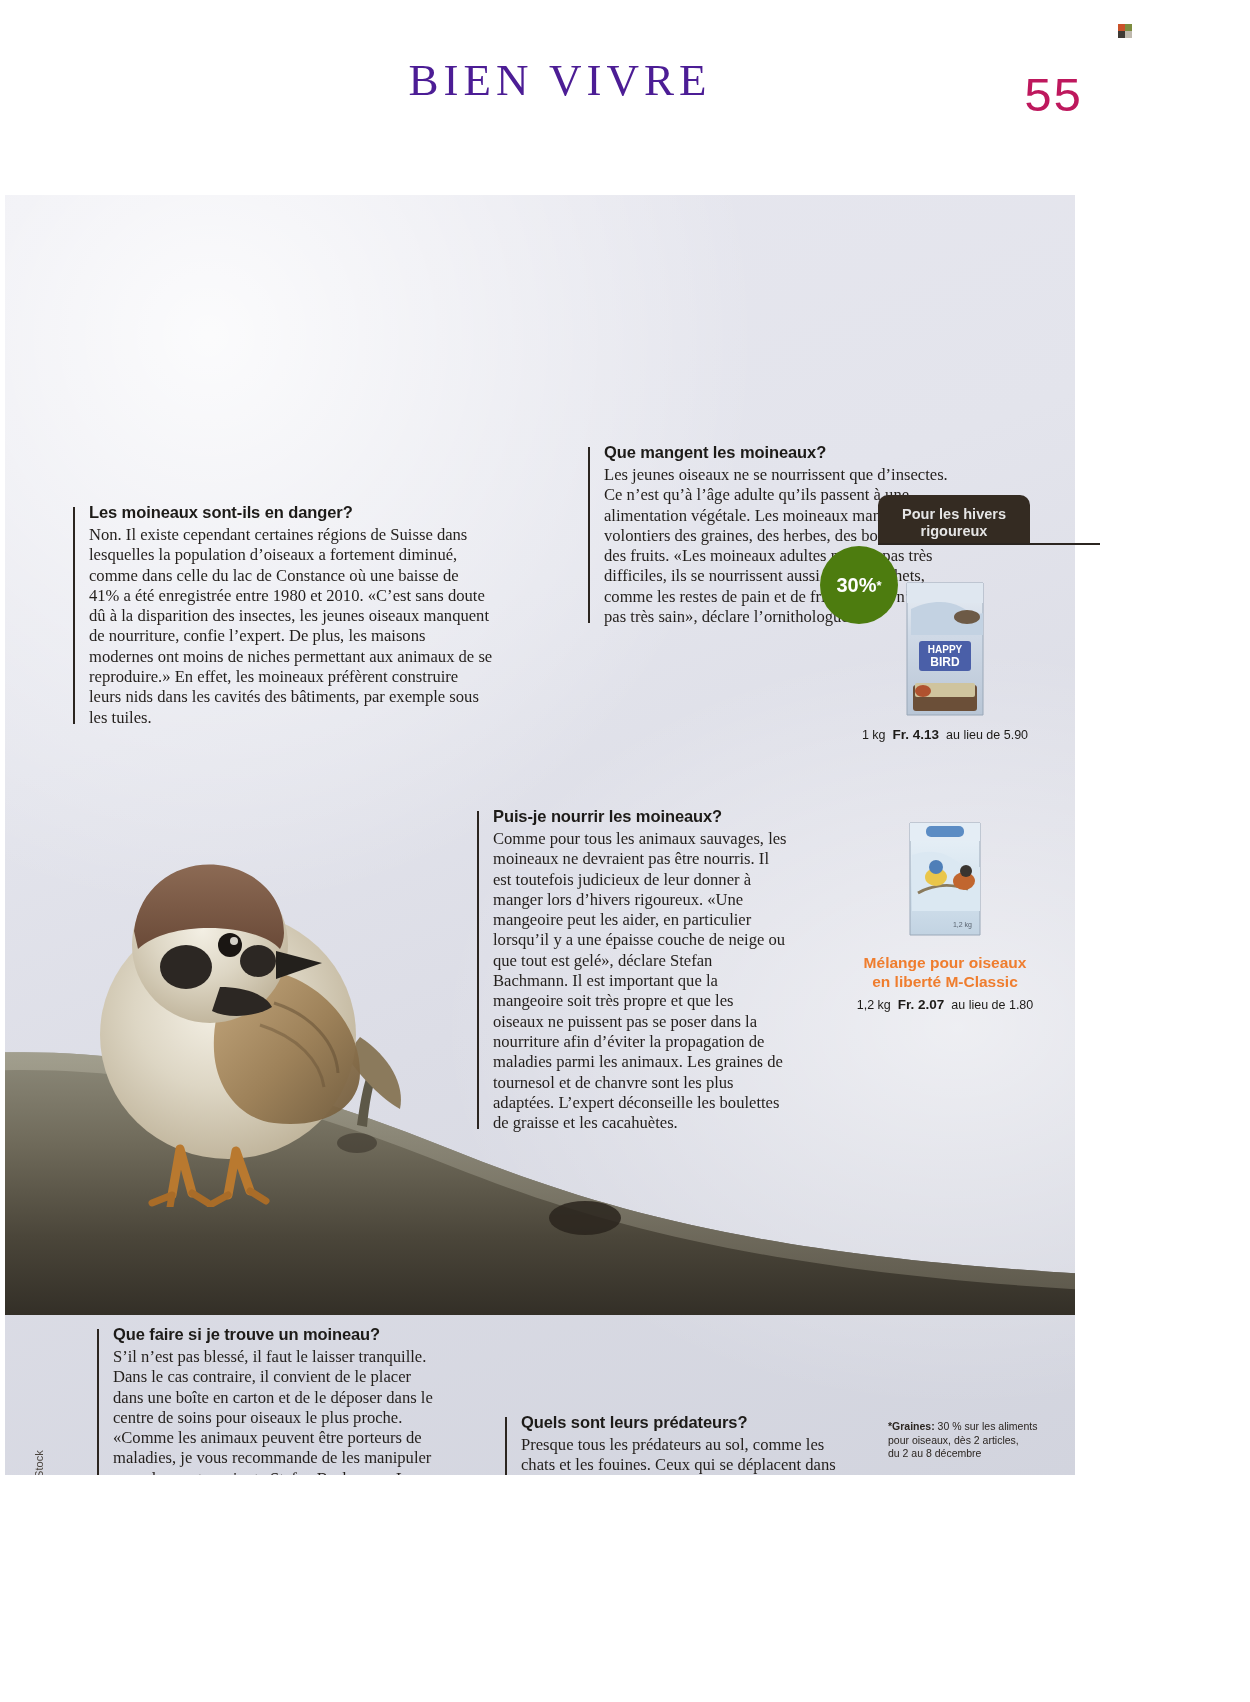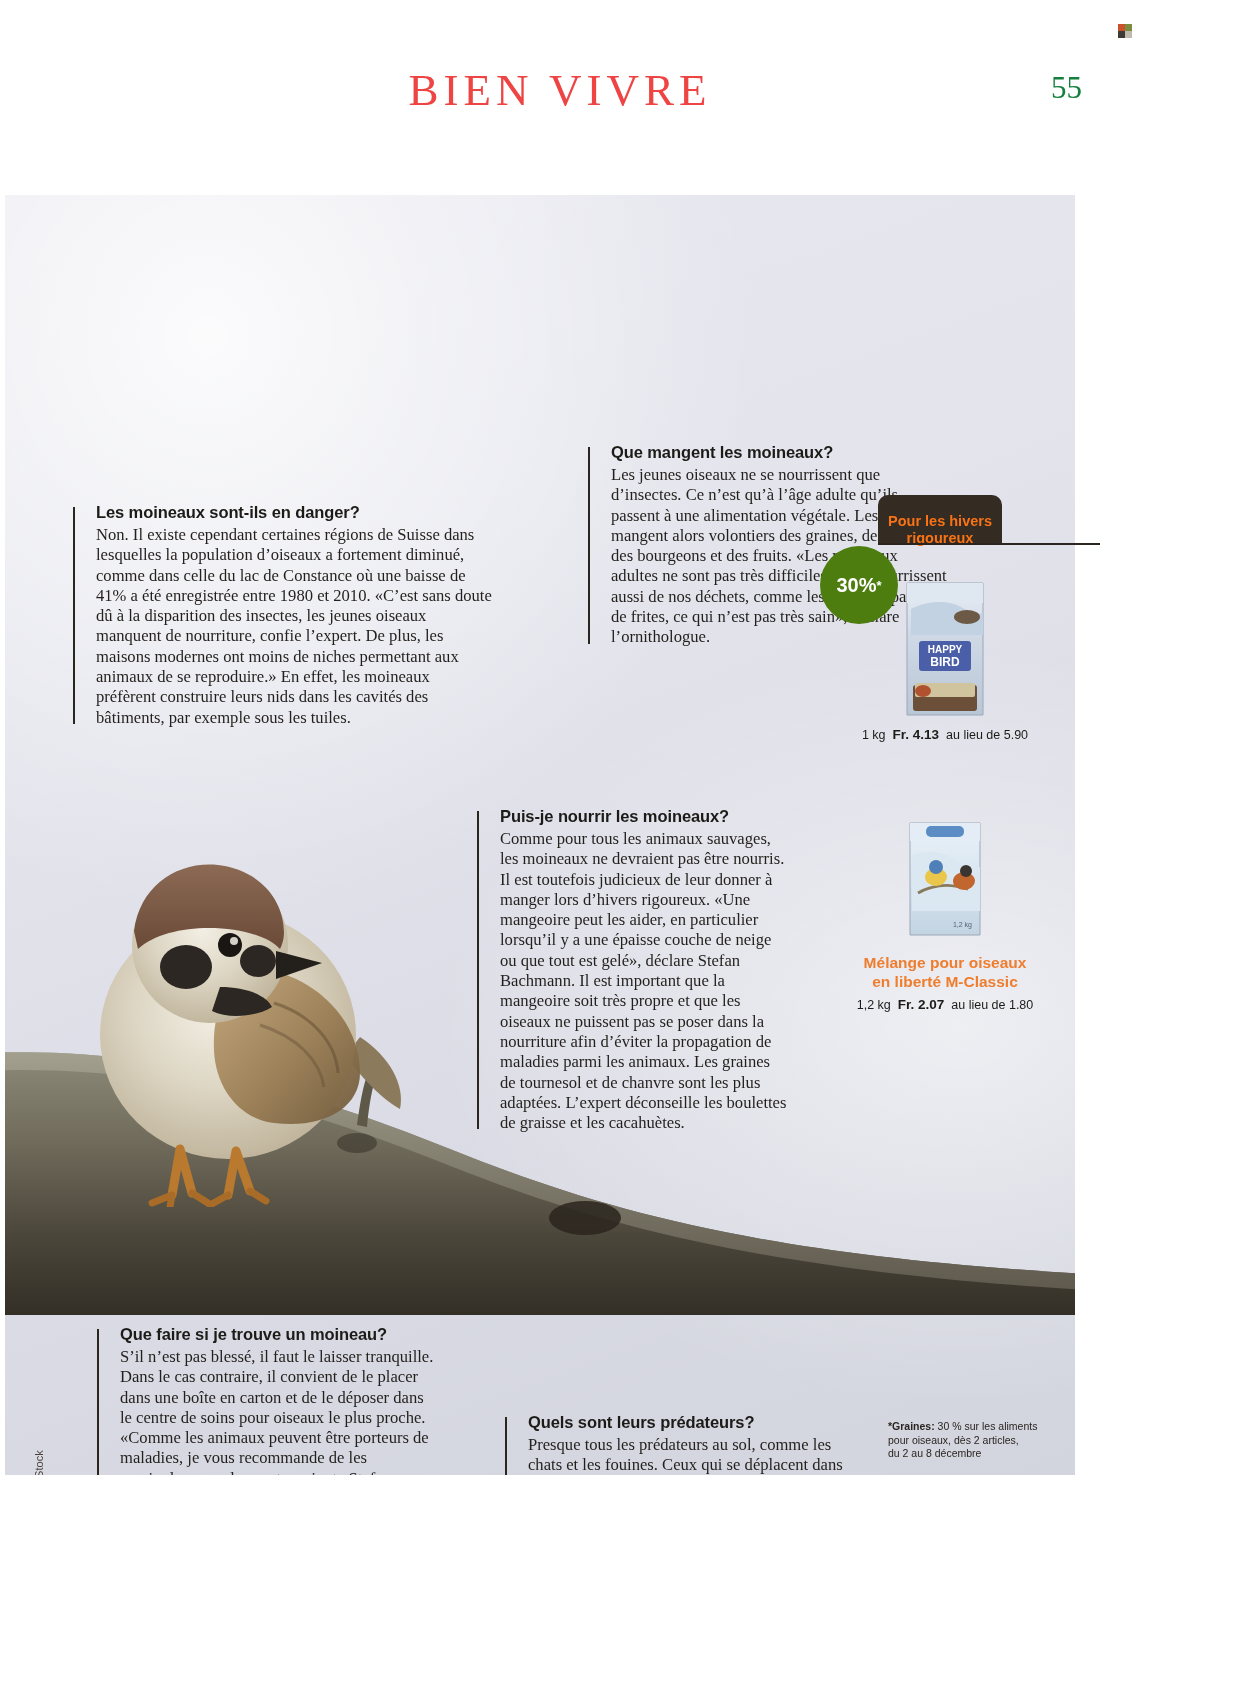--- a/index.html
+++ b/index.html
@@ -10,43 +10,43 @@
     overflow: hidden;
   }
   .page { position: relative; width: 1250px; height: 1702px; background: #fff; }
 
   
   .masthead {
     position: absolute; left: 0; top: 0; width: 1250px; height: 195px;
     background: #ffffff;
   }
   .kicker {
-    position: absolute; left: 0; top: 64px; width: 1120px;
+    position: absolute; left: 0; top: 54px; width: 1120px;
     text-align: center;
     font-family: "Liberation Serif", serif;
-    font-size: 45px; letter-spacing: 5px; color: #ef4444;
+    font-size: 45px; letter-spacing: 5px; color: #4c1d95;
     font-weight: 400;
   }
   .pill {
     position: absolute; left: 0; top: 126px; width: 1120px;
     text-align: center;
   }
   .pill span {
     display: inline-block;
     border: 1.3px solid #5a5149; border-radius: 20px;
     padding: 6px 28px 7px 28px;
     font-family: "Liberation Sans", sans-serif;
     font-size: 16px; font-weight: 700; color: #2e2823;
     letter-spacing: .2px;
     background: #fff;
   }
   .folio {
     position: absolute; right: 168px; top: 70px;
-    font-family: Liberation Serif, serif;
-    font-size: 31px; color: #15803d;
+    font-family: Liberation Mono, monospace;
+    font-size: 49px; color: #be185d;
   }
   .corner-mark {
     position: absolute; right: 118px; top: 24px;
     width: 14px; height: 14px;
   }
   .corner-mark i { position: absolute; width: 7px; height: 7px; display: block; }
   .cm1 { left: 0; top: 0; background: #c9522a; }
   .cm2 { left: 7px; top: 0; background: #7c8c3f; }
   .cm3 { left: 0; top: 7px; background: #3f3a34; }
   .cm4 { left: 7px; top: 7px; background: #bfb9ae; }
@@ -71,21 +71,21 @@
   .branch {
     position: absolute; left: -20px; bottom: 160px; width: 1120px; height: 340px;
   }
   .branch svg { display: block; width: 100%; height: 100%; }
 
   
   .bird { position: absolute; left: 55px; bottom: 268px; width: 360px; height: 380px; }
   .bird svg { display:block; width:100%; height:100%; }
 
   
-  .tblock { position: absolute; padding-left: 23px; }
+  .tblock { position: absolute; padding-left: 16px; }
   .tblock:before {
     content: ""; position: absolute; left: 0; top: 4px; bottom: 4px;
     width: 2px; background: #2b2520;
   }
   .tblock h3 {
     font-family: "Liberation Sans", sans-serif;
     font-size: 16.5px; font-weight: 700; color: #1d1b18;
     margin-bottom: 3px; letter-spacing: -.1px;
   }
   .tblock p {
@@ -98,25 +98,25 @@
   #blk-danger   { left: 68px;  top: 308px;  width: 420px; }
   #blk-mangent  { left: 583px; top: 248px;  width: 360px; }
   #blk-nourrir  { left: 472px; top: 612px;  width: 310px; }
   #blk-trouve   { left: 92px;  top: 1130px; width: 340px; }
   #blk-predat   { left: 500px; top: 1218px; width: 352px; }
 
   
   .promo { position: absolute; left: 820px; top: 495px; width: 250px; }
 
   .promo-banner {
-    position: absolute; left: 58px; top: 0; width: 124px; height: 48px;
+    position: absolute; left: 58px; top: 0; width: 152px; height: 48px;
     background: #342b22; border-radius: 10px 10px 0 0;
-    color: #f97316; font-family: "Liberation Sans", sans-serif;
+    color: #e5e5e5; font-family: "Liberation Sans", sans-serif;
     font-size: 14.5px; font-weight: 700; line-height: 17px;
-    text-align: center; padding-top: 18px;
+    text-align: center; padding-top: 11px;
   }
   .promo-rule {
     position: absolute; left: 58px; top: 48px; width: 222px; height: 2px;
     background: #2b2520;
   }
 
   .badge {
     position: absolute; left: 0px; top: 51px;
     width: 78px; height: 78px; border-radius: 50%;
     background: #4d7c0f;

